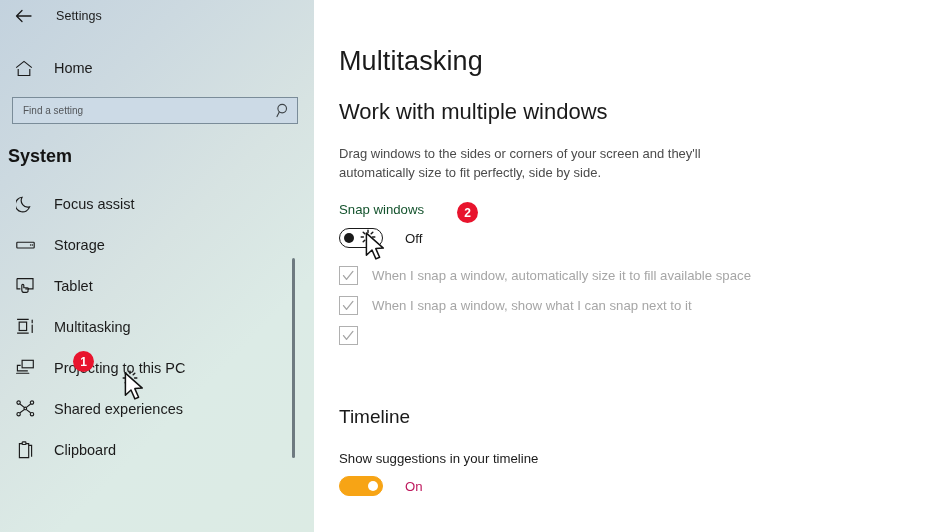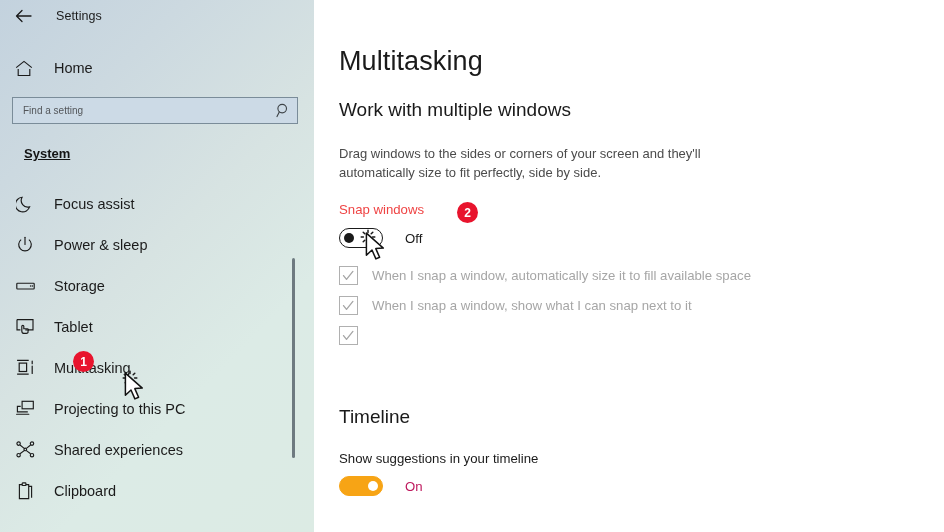--- a/index.html
+++ b/index.html
@@ -98,25 +98,24 @@
     font-size: 10px;
     color: #4a4a4a;
     height: 100%;
   }
   #search-input::placeholder { color: #53565a; opacity: 1; }
   #search-icon { color: #3e4448; display:flex; align-items:center; }
 
   
   #system-label {
     position: absolute;
-    left: 24px; top: 146px;
-    font-size: 13px;
+    left: 8px; top: 146px;
+    font-size: 18px;
     font-weight: bold;
     color: #141414;
-    text-decoration: underline;
   }
 
   
   #nav-list {
     position: absolute;
     left: 0; top: 183px;
     width: 300px;
   }
   .nav-item {
     position: relative;
@@ -187,39 +186,39 @@
     left: 25px; top: 46px;
     font-size: 27px;
     color: #1a1a1a;
     font-weight: normal;
     letter-spacing: 0.1px;
   }
 
   #section-work-heading {
     position: absolute;
     left: 25px; top: 99px;
-    font-size: 19px;
+    font-size: 22px;
     color: #1a1a1a;
     font-weight: normal;
   }
 
   #section-work-desc {
     position: absolute;
     left: 25px; top: 144px;
     width: 420px;
     font-size: 13px;
     line-height: 19px;
     color: #4b4b4b;
   }
 
   #snap-label {
     position: absolute;
     left: 25px; top: 202px;
     font-size: 13.2px;
-    color: #ef4444;
+    color: #14532d;
   }
 
   
   .toggle {
     position: relative;
     width: 44px;
     height: 20px;
     border-radius: 10px;
     border: 1.6px solid #1a1a1a;
     background: #ffffff;
@@ -374,29 +373,20 @@
 
       <div class="nav-item">
         <span class="nav-icon">
           <svg width="18" height="18" viewBox="0 0 18 18" fill="none" stroke="currentColor" stroke-width="1.15">
             <path d="M13.6 11.9A6.6 6.6 0 0 1 6.1 2.3a7.3 7.3 0 1 0 7.5 9.6z"></path>
           </svg>
         </span>
         <span class="nav-label">Focus assist</span>
       </div>
 
-      <div class="nav-item">
-        <span class="nav-icon">
-          <svg width="18" height="18" viewBox="0 0 18 18" fill="none" stroke="currentColor" stroke-width="1.15">
-            <path d="M5.1 3.6a6.3 6.3 0 1 0 7.8 0"></path>
-            <path d="M9 1.3v7.1" stroke-linecap="round"></path>
-          </svg>
-        </span>
-        <span class="nav-label">Power &amp; sleep</span>
-      </div>
 
       <div class="nav-item">
         <span class="nav-icon">
           <svg width="19" height="12" viewBox="0 0 19 12" fill="none" stroke="currentColor" stroke-width="1.15">
             <rect x="0.8" y="3.2" width="17.4" height="5.8" rx="0.7"></rect>
             <circle cx="14.6" cy="6.1" r="0.75" fill="currentColor" stroke="none"></circle>
             <circle cx="16.4" cy="6.1" r="0.75" fill="currentColor" stroke="none"></circle>
           </svg>
         </span>
         <span class="nav-label">Storage</span>

